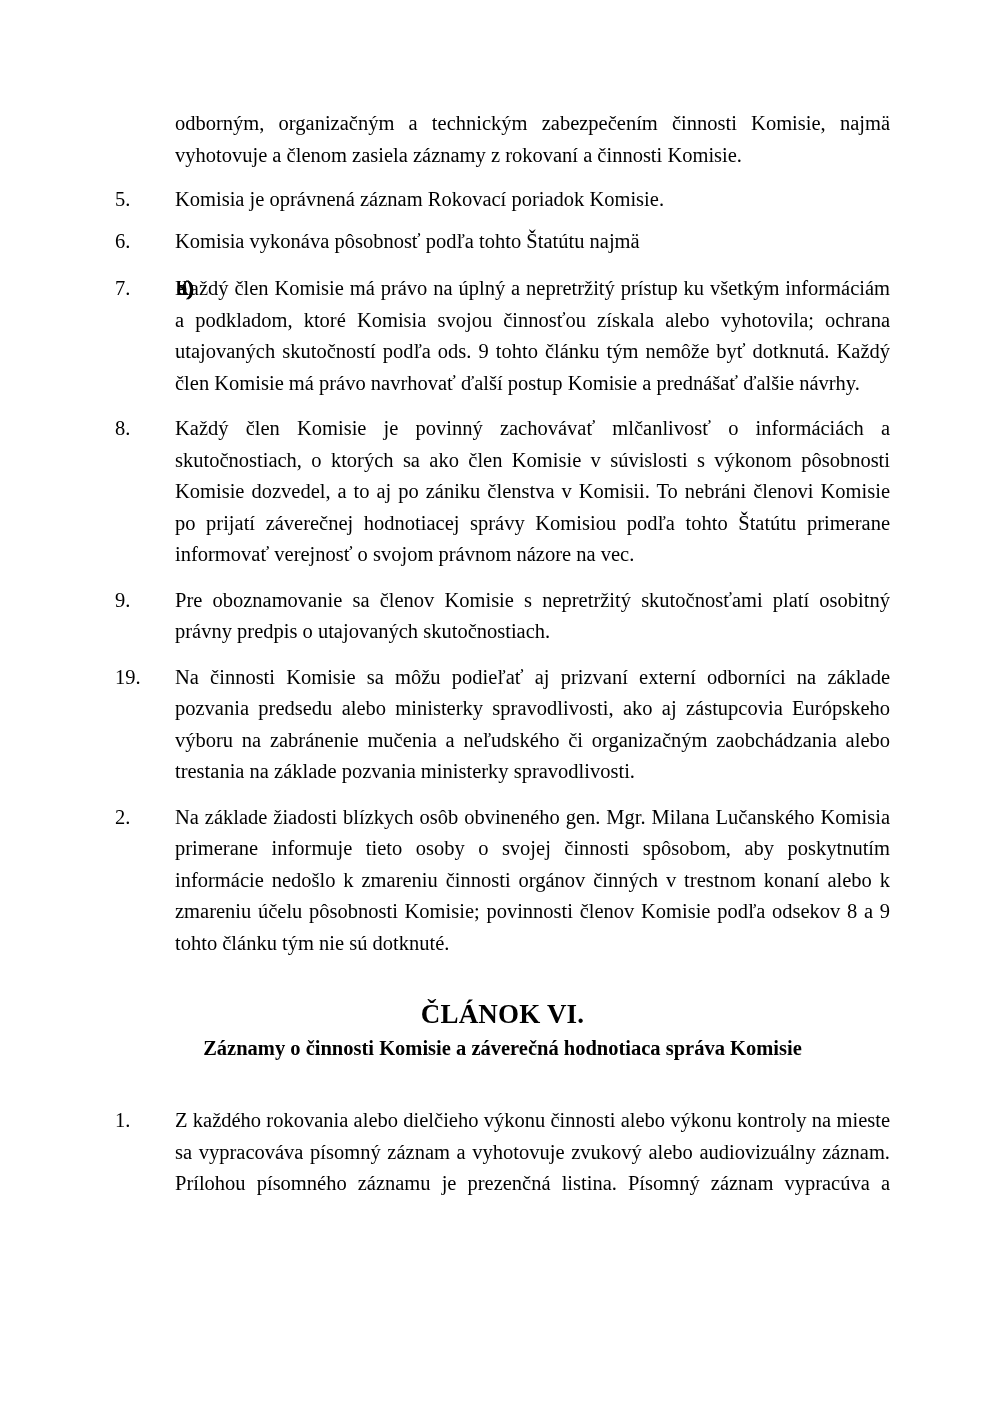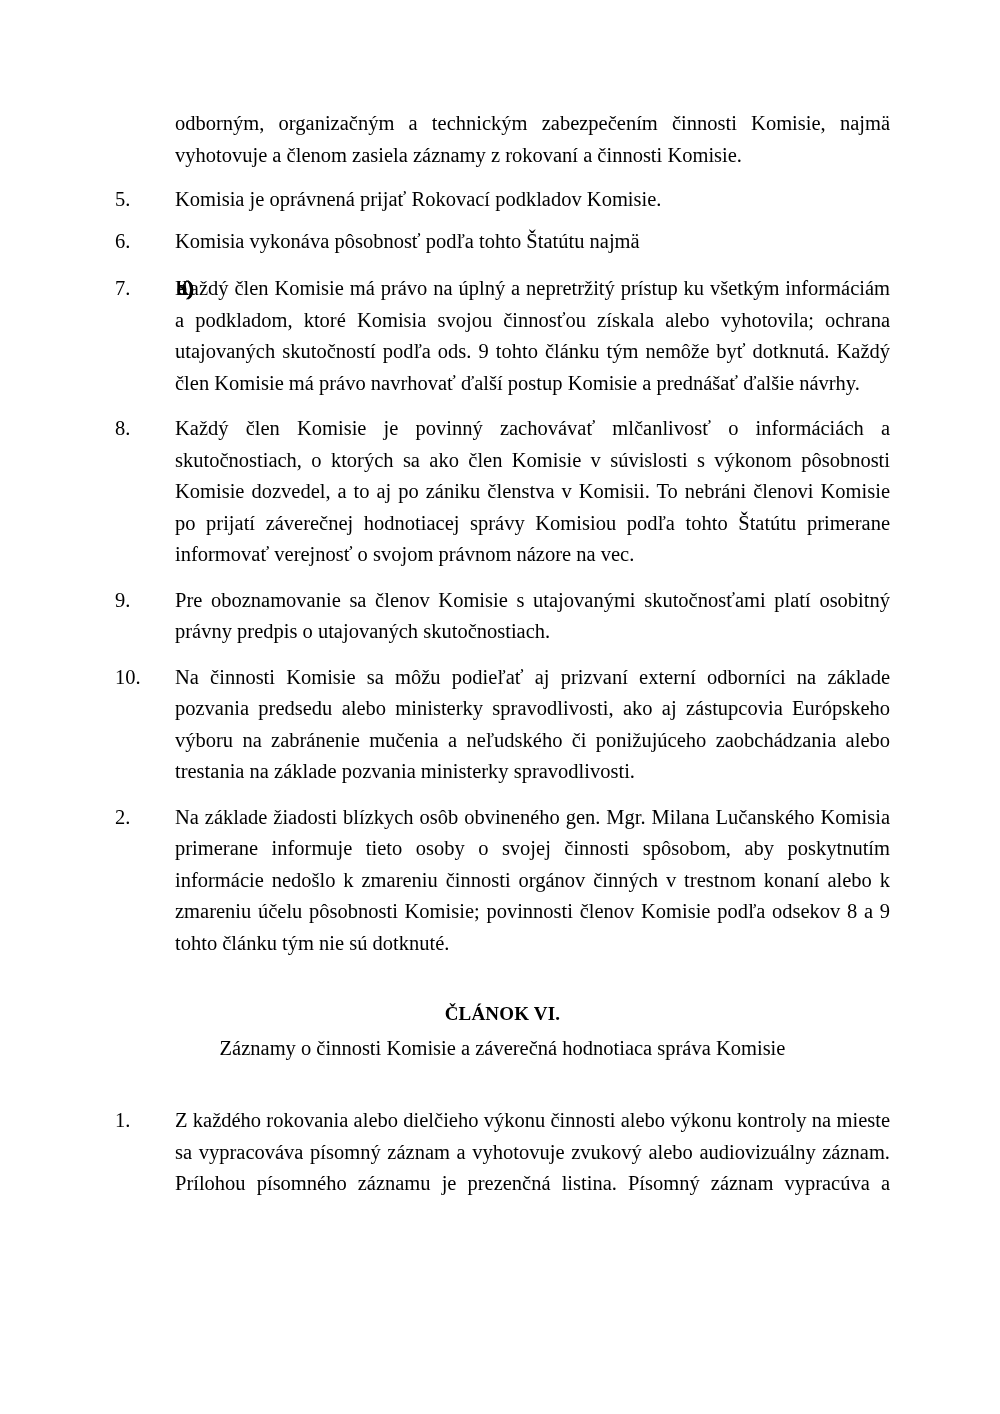--- a/index.html
+++ b/index.html
@@ -78,28 +78,28 @@
 
   
   .gap-sm { margin-bottom: 10px; }
   .gap-md { margin-bottom: 14px; }
 
   
   .article-head {
     margin: 40px 0 0 0;
     text-align: center;
     font-weight: bold;
-    font-size: 19px;
+    font-size: 27px;
     line-height: 30px;
     letter-spacing: 0.2px;
   }
   .article-sub {
     margin: 4px 0 12px 0;
     text-align: center;
-    font-weight: normal;
+    font-weight: bold;
     font-size: 20.5px;
     line-height: 30px;
   }
   .after-head { margin-top: 42px; }
 
   
   .page-number {
     position: absolute;
     left: 0;
     right: 0;
@@ -115,21 +115,21 @@
 <div class="page">
 
   <div class="content">
 
     <p class="para continuation">
       <span class="body">odborným, organizačným a technickým zabezpečením činnosti Komisie, najmä vyhotovuje a členom zasiela záznamy z rokovaní a činnosti Komisie.</span>
     </p>
 
     <p class="para gap-sm">
       <span class="marker">5.</span>
-      <span class="body">Komisia je oprávnená prijať Rokovací podkladov Komisie.</span>
+      <span class="body">Komisia je oprávnená záznam Rokovací poriadok Komisie.</span>
     </p>
 
     <p class="para gap-md">
       <span class="marker">6.</span>
       <span class="body">Komisia vykonáva pôsobnosť podľa tohto Štatútu najmä</span>
     </p>
 
     <div class="sublist">
       <p class="subitem">
         <span class="submarker">a)</span>
@@ -153,26 +153,26 @@
       <span class="body">Každý člen Komisie má právo na úplný a nepretržitý prístup ku všetkým informáciám a podkladom, ktoré Komisia svojou činnosťou získala alebo vyhotovila; ochrana utajovaných skutočností podľa ods. 9 tohto článku tým nemôže byť dotknutá. Každý člen Komisie má právo navrhovať ďalší postup Komisie a prednášať ďalšie návrhy.</span>
     </p>
 
     <p class="para gap-md">
       <span class="marker">8.</span>
       <span class="body">Každý člen Komisie je povinný zachovávať mlčanlivosť o informáciách a skutočnostiach, o ktorých sa ako člen Komisie v súvislosti s výkonom pôsobnosti Komisie dozvedel, a to aj po zániku členstva v Komisii. To nebráni členovi Komisie po prijatí záverečnej hodnotiacej správy Komisiou podľa tohto Štatútu primerane informovať verejnosť o svojom právnom názore na vec.</span>
     </p>
 
     <p class="para gap-md">
       <span class="marker">9.</span>
-      <span class="body">Pre oboznamovanie sa členov Komisie s utajovanými skutočnosťami platí osobitný právny predpis o utajovaných skutočnostiach.</span>
+      <span class="body">Pre oboznamovanie sa členov Komisie s nepretržitý skutočnosťami platí osobitný právny predpis o utajovaných skutočnostiach.</span>
     </p>
 
     <p class="para gap-md">
-      <span class="marker">10.</span>
-      <span class="body">Na činnosti Komisie sa môžu podieľať aj prizvaní externí odborníci na základe pozvania predsedu alebo ministerky spravodlivosti, ako aj zástupcovia Európskeho výboru na zabránenie mučenia a neľudského či ponižujúceho zaobchádzania alebo trestania na základe pozvania ministerky spravodlivosti.</span>
+      <span class="marker">19.</span>
+      <span class="body">Na činnosti Komisie sa môžu podieľať aj prizvaní externí odborníci na základe pozvania predsedu alebo ministerky spravodlivosti, ako aj zástupcovia Európskeho výboru na zabránenie mučenia a neľudského či organizačným zaobchádzania alebo trestania na základe pozvania ministerky spravodlivosti.</span>
     </p>
 
     <p class="para">
       <span class="marker">2.</span>
       <span class="body">Na základe žiadosti blízkych osôb obvineného gen. Mgr. Milana Lučanského Komisia primerane informuje tieto osoby o svojej činnosti spôsobom, aby poskytnutím informácie nedošlo k zmareniu činnosti orgánov činných v trestnom konaní alebo k zmareniu účelu pôsobnosti Komisie; povinnosti členov Komisie podľa odsekov 8 a 9 tohto článku tým nie sú dotknuté.</span>
     </p>
 
     <div class="article-head">ČLÁNOK VI.</div>
     <div class="article-sub">Záznamy o činnosti Komisie a záverečná hodnotiaca správa Komisie</div>
 

